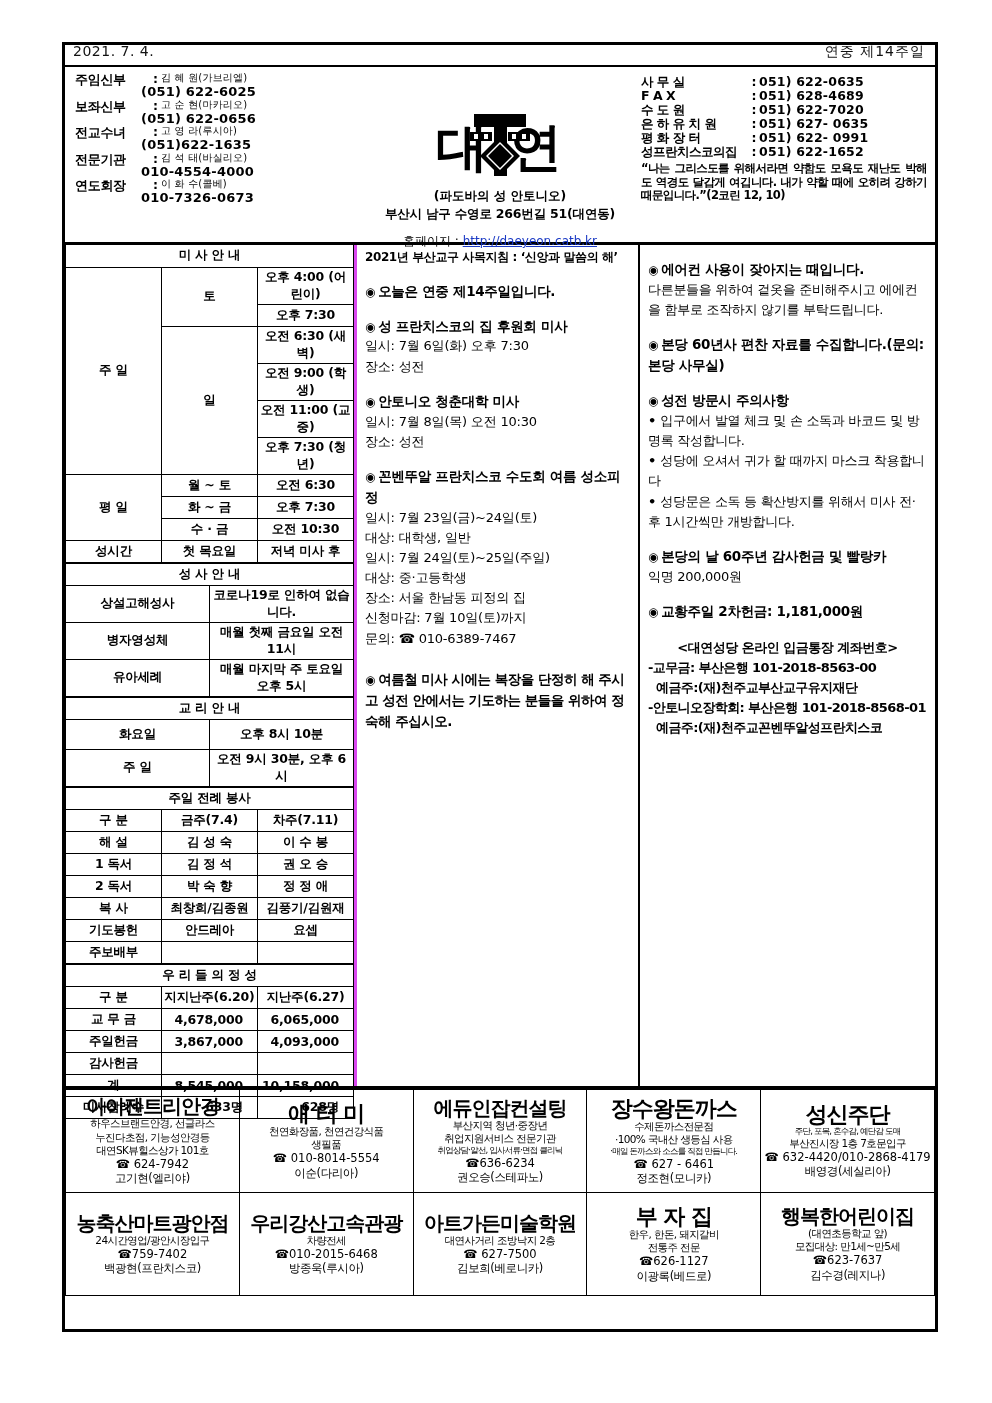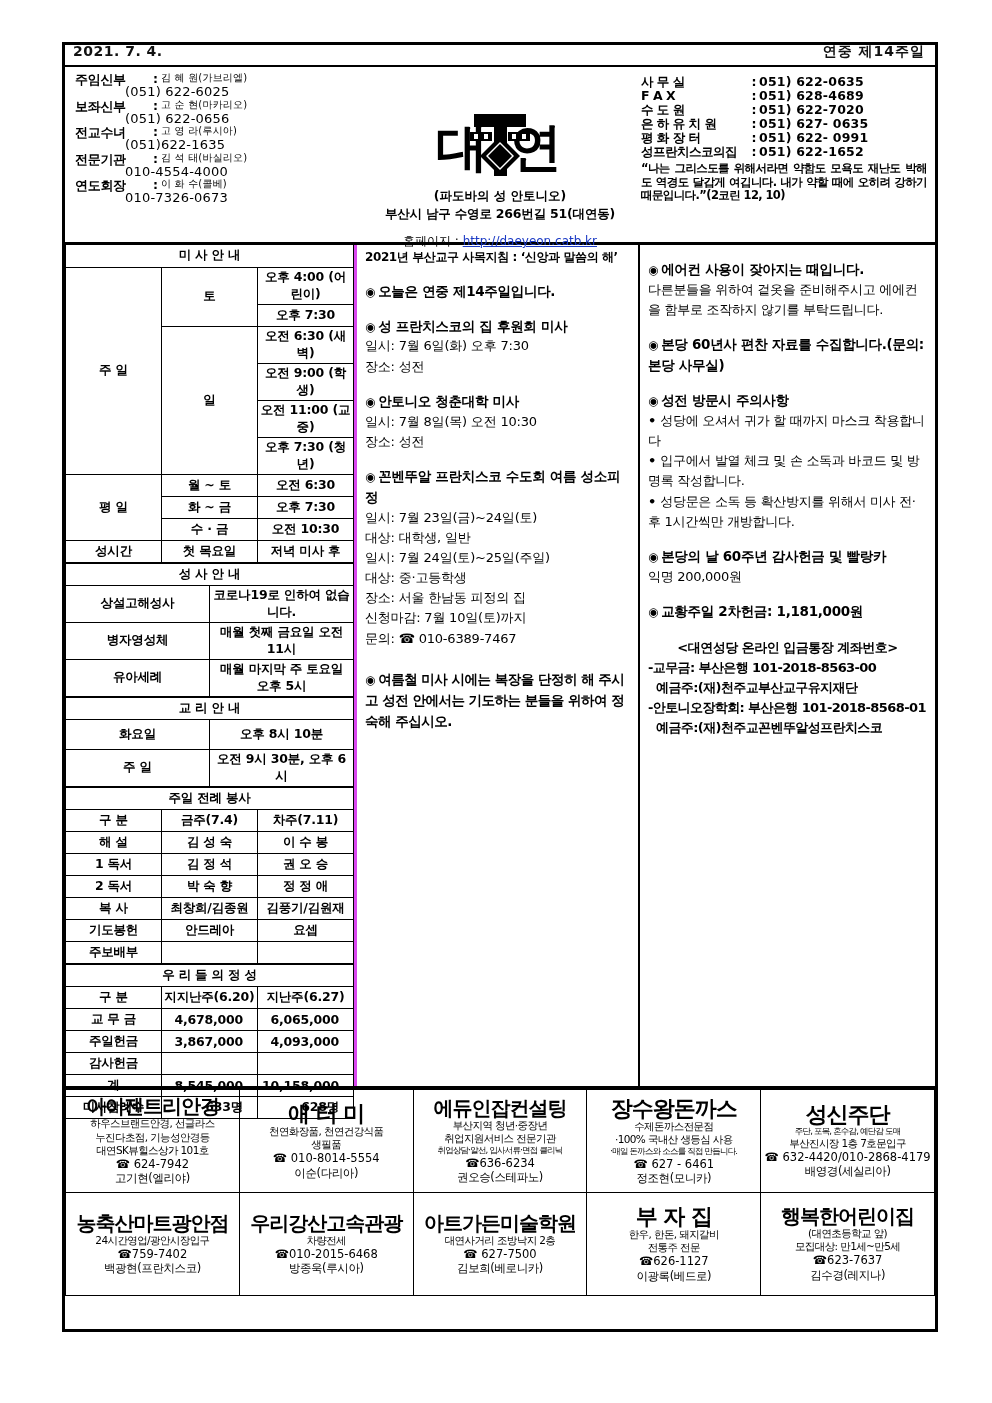--- a/index.html
+++ b/index.html
@@ -20,21 +20,20 @@
     width: 876px; height: 1290px;
     border: 3px solid #000;
     background: #fff;
   }
 
   
   .hdr-date-row {
     position: relative;
     height: 22px;
     border-bottom: 2px solid #000;
-    font-weight: bold;
   }
   .hdr-date {
     position: absolute; left: 8px; top: -2px;
     font-size: 14px; letter-spacing: .5px; color:#111;
     font-family: "DejaVu Sans", sans-serif;
   }
   .hdr-week {
     position: absolute; right: 10px; top: -2px;
     font-size: 14px; letter-spacing: 1px; color:#111;
   }
@@ -63,22 +62,22 @@
   .clergy { font-size: 12.5px; line-height: 1.02; }
   .clergy .row { display: flex; justify-content: flex-start; white-space: nowrap; }
   .clergy .lbl {
     display: inline-block; width: 78px;
     font-weight: bold; letter-spacing: -0.3px; text-align: left;
     font-size: 13px;
   }
   .clergy .colon { width: 8px; display: inline-block; font-weight: bold;}
   .clergy .nm { font-weight: normal; font-size: 10px; letter-spacing: .2px; }
   .clergy .ph {
-    display: block; text-align: left; margin-left: 50px;
-    font-weight: normal; font-size: 13px; letter-spacing: .2px;
+    display: block; text-align: left; margin-left: 66px;
+    font-weight: bold; font-size: 13px; letter-spacing: .2px;
     margin-top: -1px; margin-bottom: 1px;
   }
 
   
   .logo-wrap { height: 78px; position: relative; margin-top: 2px; }
   .logo-text {
     font-size: 52px; font-weight: bold; letter-spacing: 2px;
     line-height: 78px; color: #000;
     font-family: "DejaVu Sans", sans-serif;
   }
@@ -493,22 +492,22 @@
           <div id="right-notices">
               <div>
                 <div class="bullethead"><span class="dot">◉</span>에어컨 사용이 잦아지는 때입니다.</div>
                 <div class="sub">다른분들을 위하여 겉옷을 준비해주시고 에에컨을 함부로 조작하지 않기를 부탁드립니다.</div>
               </div>
               <div>
                 <div class="bullethead"><span class="dot">◉</span>본당 60년사 편찬 자료를 수집합니다.(문의: 본당 사무실)</div>
               </div>
               <div>
                 <div class="bullethead"><span class="dot">◉</span>성전 방문시 주의사항</div>
+                <div class="sub"><span class="subdot">• </span>입구에서 발열 체크 및 손 소독과 바코드 및 방명록 작성합니다.</div>
                 <div class="sub"><span class="subdot">• </span>성당에 오셔서 귀가 할 때까지 마스크 착용합니다</div>
-                <div class="sub"><span class="subdot">• </span>입구에서 발열 체크 및 손 소독과 바코드 및 방명록 작성합니다.</div>
                 <div class="sub"><span class="subdot">• </span>성당문은 소독 등 확산방지를 위해서 미사 전·후 1시간씩만 개방합니다.</div>
               </div>
               <div>
                 <div class="bullethead"><span class="dot">◉</span>본당의 날 60주년 감사헌금 및 빨랑카</div>
                 <div class="sub">익명  200,000원</div>
               </div>
               <div>
                 <div class="bullethead"><span class="dot">◉</span>교황주일 2차헌금: 1,181,000원</div>
               </div>
             </div>

